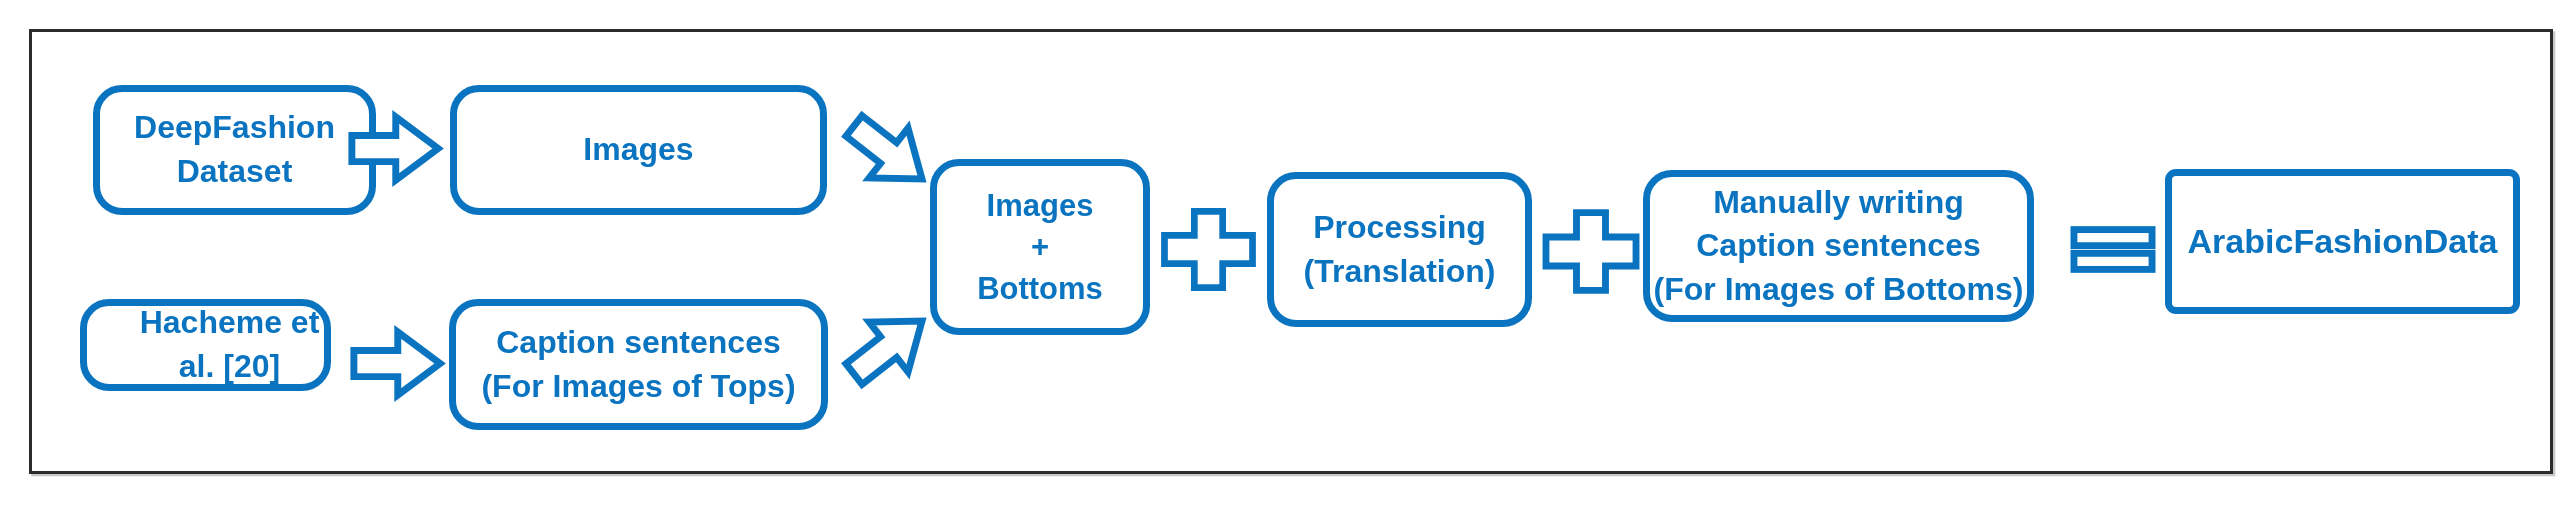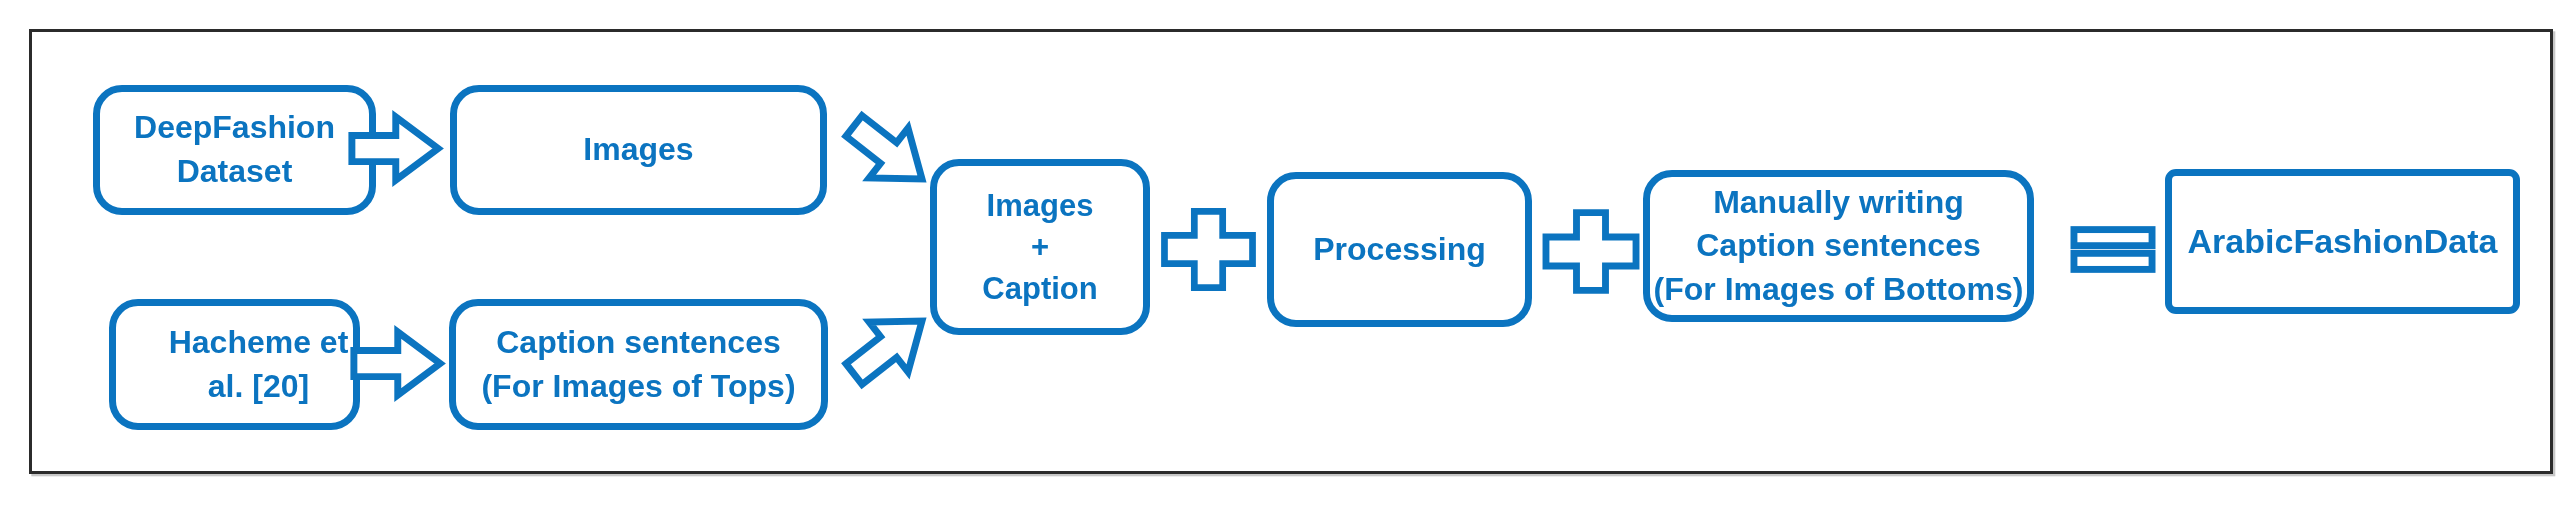--- a/index.html
+++ b/index.html
@@ -42,21 +42,21 @@
   .connector svg{display:block;overflow:visible;}
   .connector polygon,.connector path,.connector rect{
     fill:#ffffff;stroke:currentColor;stroke-width:9;stroke-linejoin:miter;
   }
   .rot-dr{transform:rotate(38deg);}
   .rot-ur{transform:rotate(-38deg);}
 
   
   .n-deepfashion      {left:93px; top:85px; width:283px; height:130px;}
   .n-images           {left:450px; top:85px; width:377px; height:130px;}
-  .n-hacheme          {left:109px; top:299px; width:251px; height:131px;padding-left:48px;}
+  .n-hacheme          {left:80px; top:299px; width:251px; height:92px;padding-left:48px;}
   .n-caption-tops     {left:449px; top:299px; width:379px; height:131px;}
   .n-images-captions  {left:930px;top:159px; width:220px; height:176px; font-size:31px; line-height:1.34;}
   .n-processing       {left:1267px;top:172px; width:265px; height:155px;}
   .n-manual-bottoms   {left:1643px;top:170px; width:391px; height:152px;}
   .n-arabicfashiondata{left:2165px;top:169px; width:355px; height:145px; font-size:34px;border-radius:11px;}
 
   
   .c-arrow1 {left:348px; top:110px;}
   .c-arrow2 {left:350px; top:325px;}
   .c-arrow3 {left:841px;top:114px;}
@@ -86,25 +86,26 @@
   </div>
 
   <div class="node n-caption-tops">
     <span>Caption sentences</span>
     <span>(For Images of Tops)</span>
   </div>
 
   <div class="node n-images-captions">
     <span>Images</span>
     <span>+</span>
-    <span>Caption</span>
+    <span>Bottoms</span>
   </div>
 
   <div class="node n-processing">
     <span>Processing</span>
+    <span>(Translation)</span>
   </div>
 
   <div class="node n-manual-bottoms">
     <span>Manually writing</span>
     <span>Caption sentences</span>
     <span>(For Images of Bottoms)</span>
   </div>
 
   <div class="node n-arabicfashiondata">
     <span>ArabicFashionData</span>

